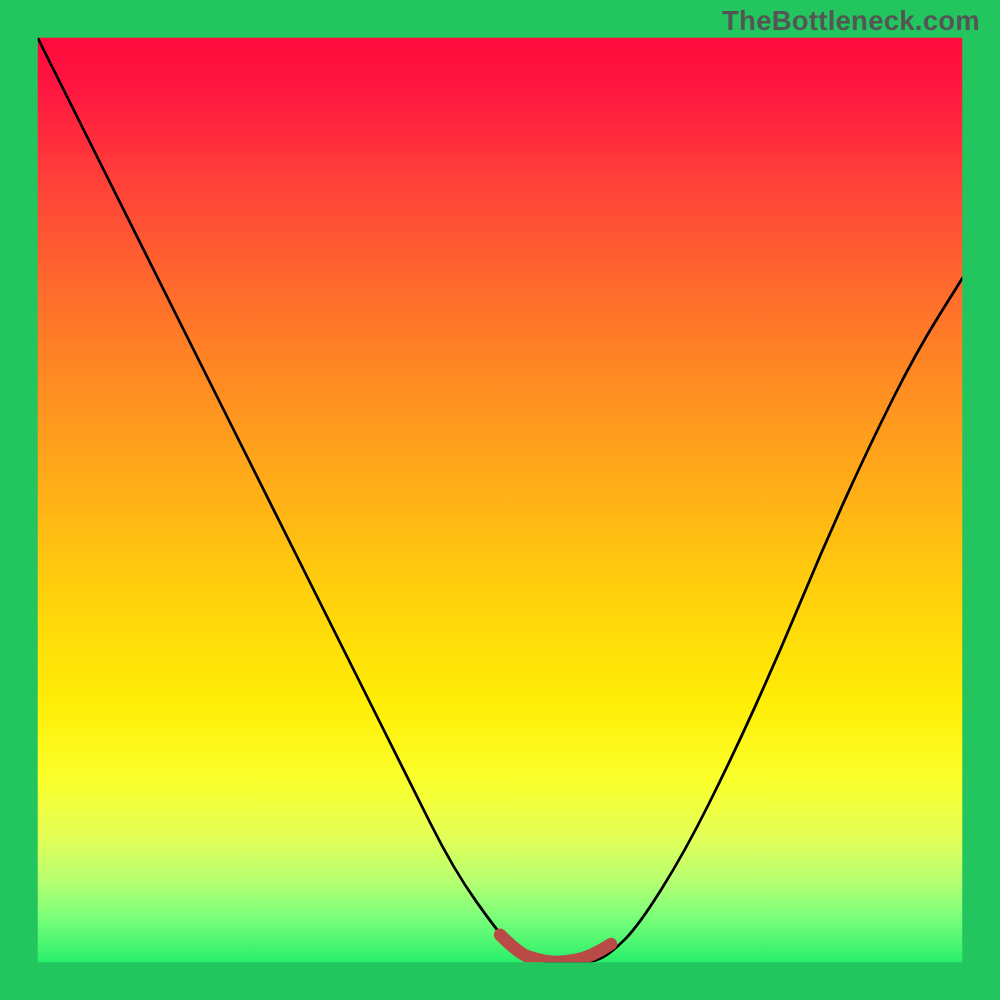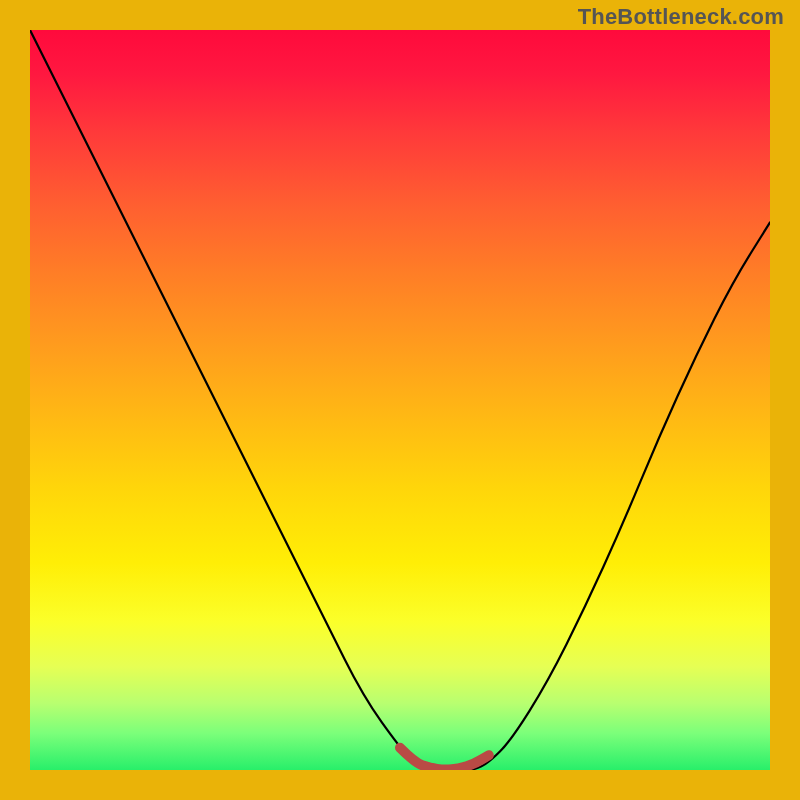--- a/index.html
+++ b/index.html
@@ -8,21 +8,21 @@
     width: 800px;
     height: 800px;
     background: #000;
     overflow: hidden;
     font-family: Arial, Helvetica, sans-serif;
   }
   .frame {
     position: relative;
     width: 800px;
     height: 800px;
-    background: #eab308;
+    background: #22c55e;
   }
   .watermark {
     position: absolute;
     top: 4px;
     right: 16px;
     color: #555;
     font-size: 22px;
     font-weight: 600;
     letter-spacing: 0.2px;
     z-index: 3;

